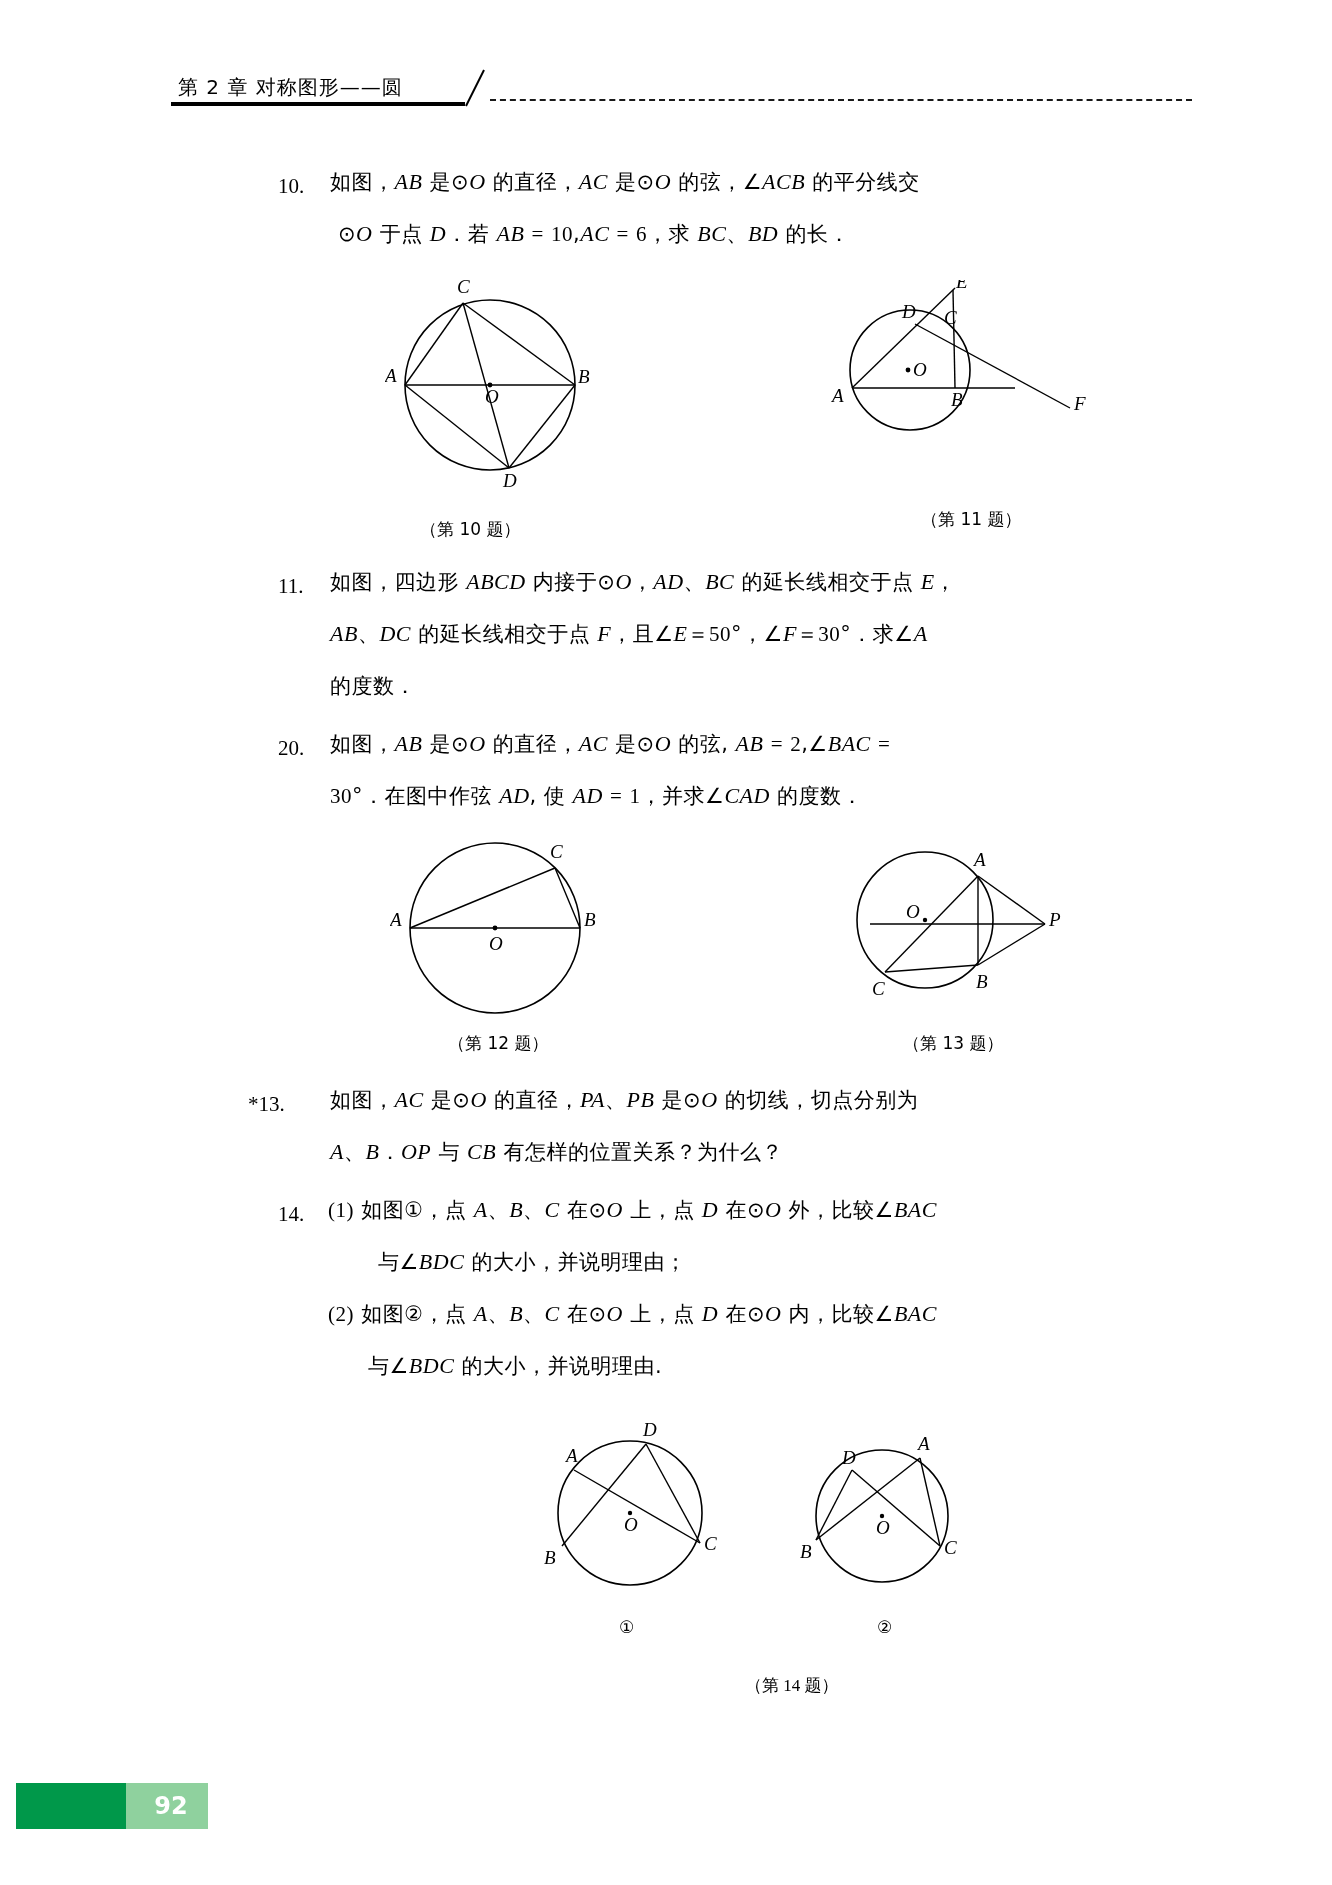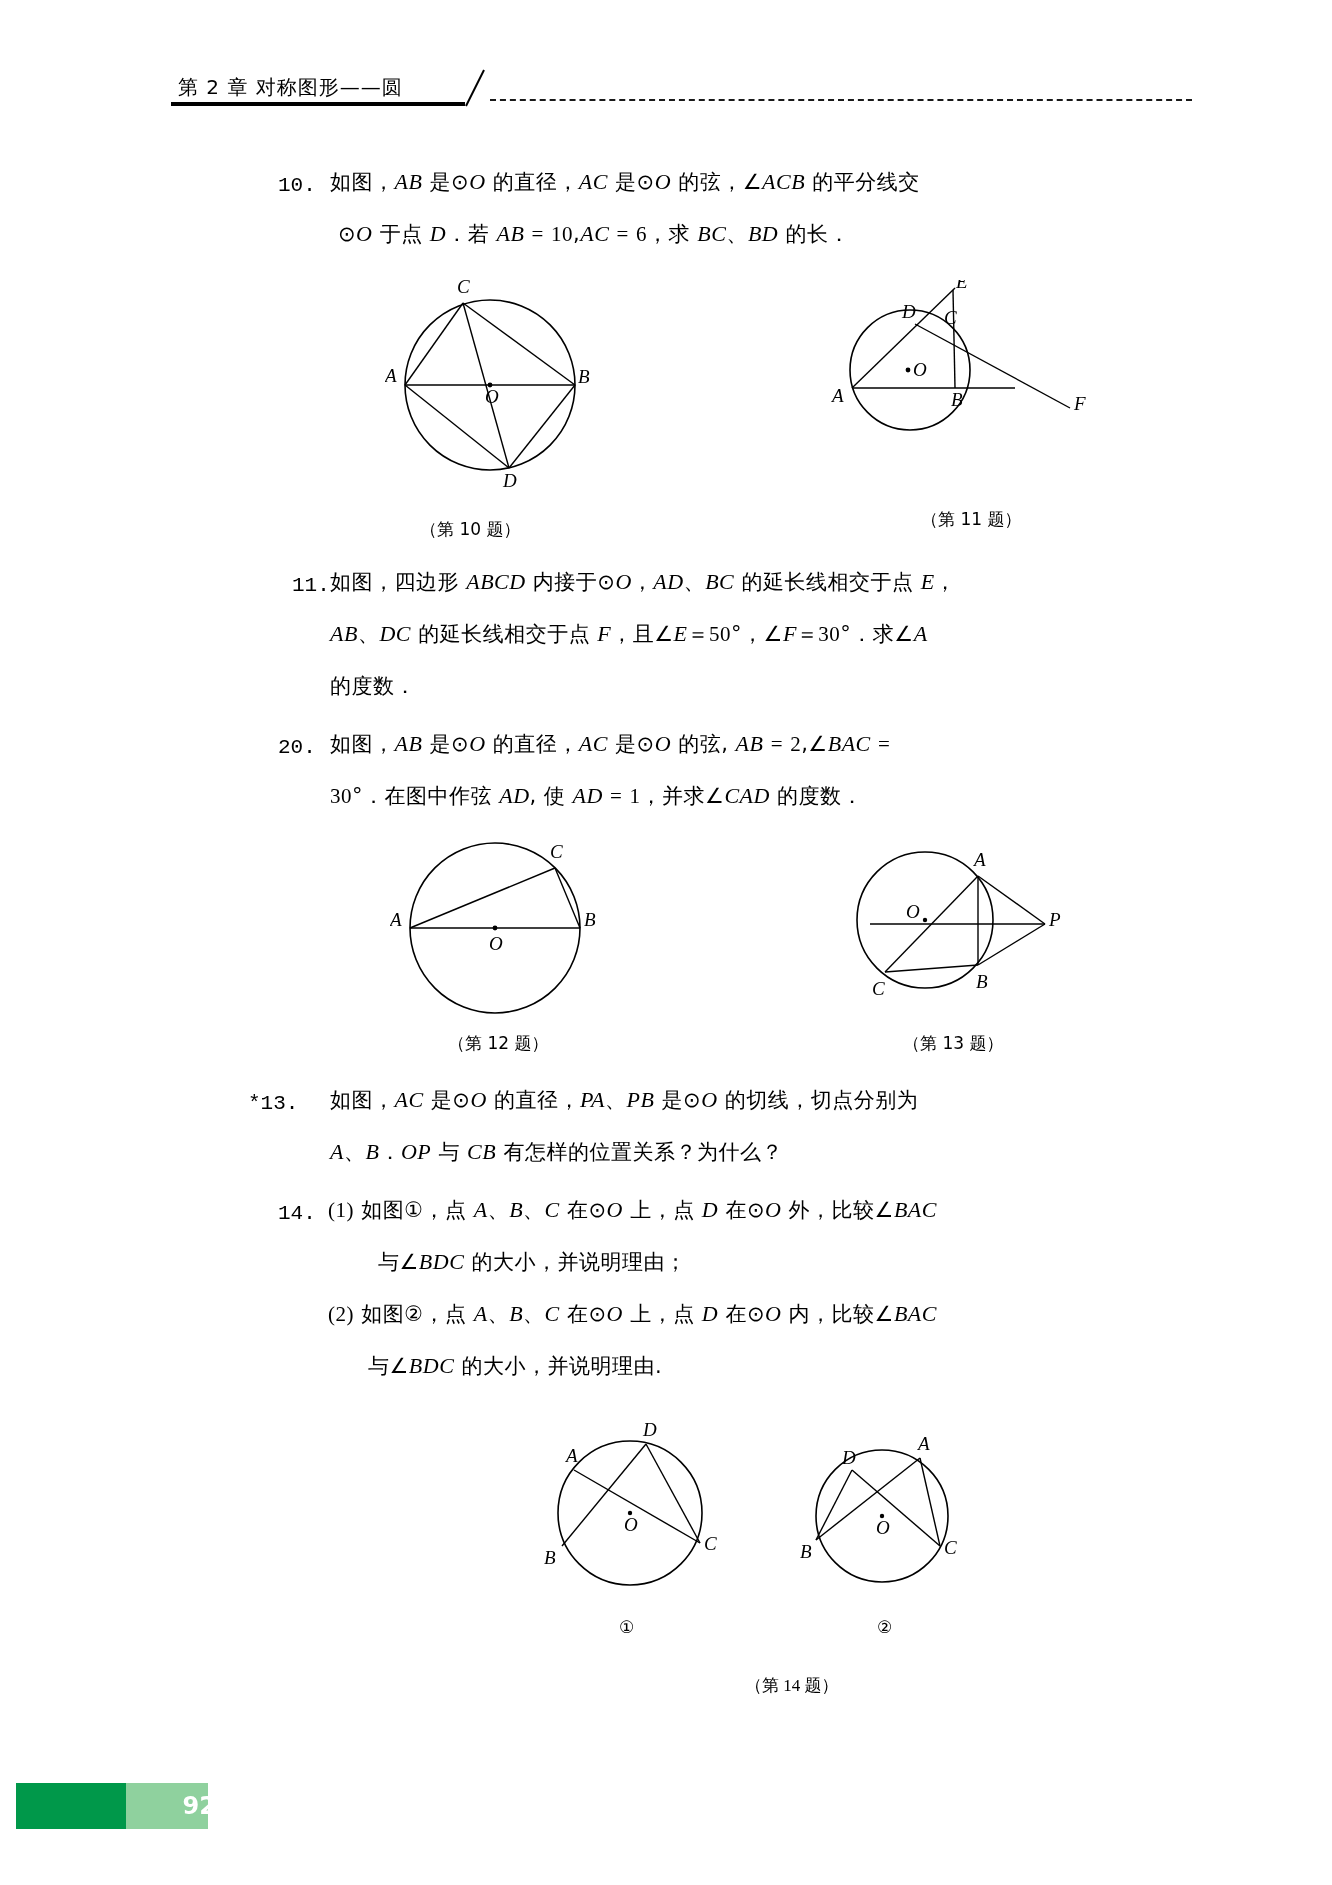--- a/index.html
+++ b/index.html
@@ -61,21 +61,21 @@
   .qtext {
     position: absolute;
     font-family: "DejaVu Sans", sans-serif;
     font-size: 21px;
     line-height: 44px;
     letter-spacing: 0.5px;
     white-space: nowrap;
   }
   .qnum {
     position: absolute;
-    font-family: Liberation Mono, monospace;
+    font-family: Liberation Serif, serif;
     font-size: 21px;
     line-height: 52px;
     white-space: nowrap;
   }
   i.m {
     font-family: "Liberation Serif", serif;
     font-style: italic;
     font-size: 22px;
     letter-spacing: 0.5px;
   }
@@ -118,21 +118,21 @@
     height: 46px;
     background: #8fd19e;
   }
   .pageno {
     position: absolute;
     left: 126px;
     top: 1783px;
     width: 90px;
     height: 46px;
     line-height: 46px;
-    text-align: right;
+    text-align: center;
     font-family: "DejaVu Sans", sans-serif;
     font-size: 24px;
     font-weight: bold;
     color: #ffffff;
   }
 </style>
 </head>
 <body>
 
 <div class="header">
@@ -186,21 +186,21 @@
   <text class="lbl" x="136" y="8">E</text>
   <text class="lbl" x="82" y="38">D</text>
   <text class="lbl" x="124" y="44">C</text>
   <text class="lbl" x="93" y="96">O</text>
   <text class="lbl" x="12" y="122">A</text>
   <text class="lbl" x="131" y="126">B</text>
   <text class="lbl" x="254" y="130">F</text>
 </svg>
 <div class="figcap" style="left:921px; top:508px;">（第 11 题）</div>
 
-<div class="qnum" style="left:292px; top:560px;">11.</div>
+<div class="qnum" style="left:278px; top:560px;">11.</div>
 <div class="qtext" style="left:330px; top:560px;">
   如图，四边形 <i class="m">ABCD</i> 内接于⊙<i class="m">O</i>，<i class="m">AD</i>、<i class="m">BC</i> 的延长线相交于点 <i class="m">E</i>，
 </div>
 <div class="qtext" style="left:330px; top:612px;">
   <i class="m">AB</i>、<i class="m">DC</i> 的延长线相交于点 <i class="m">F</i>，且∠<i class="m">E</i>＝<span class="n">50</span>°，∠<i class="m">F</i>＝<span class="n">30</span>°．求∠<i class="m">A</i>
 </div>
 <div class="qtext" style="left:330px; top:664px;">
   的度数．
 </div>
 

